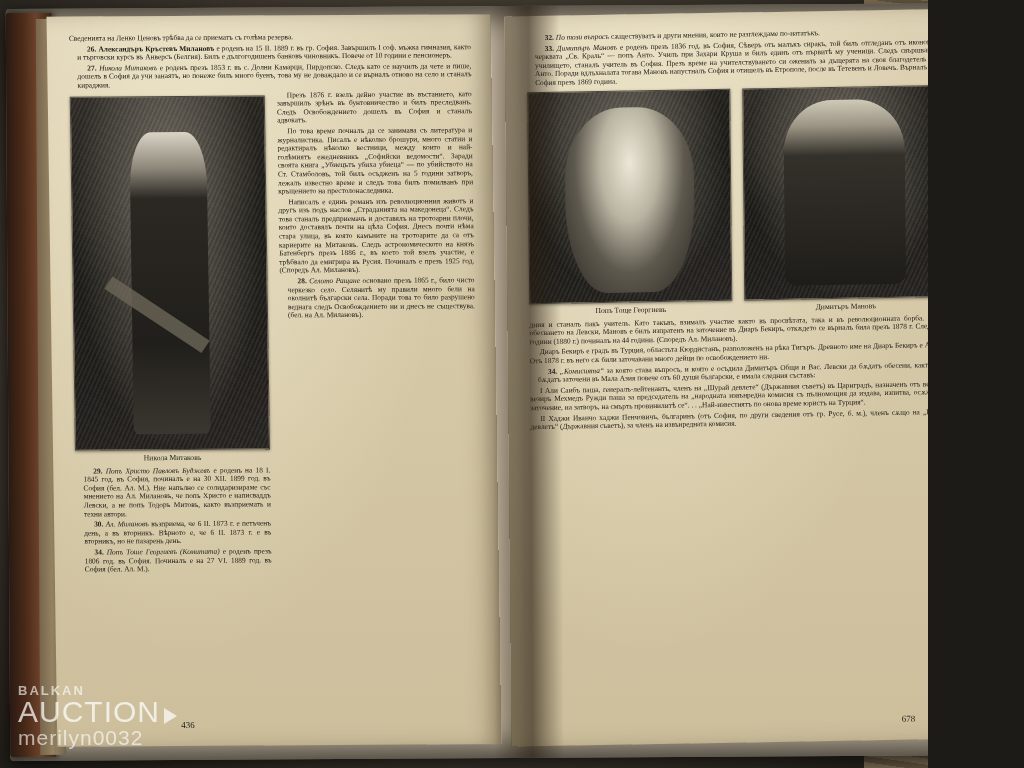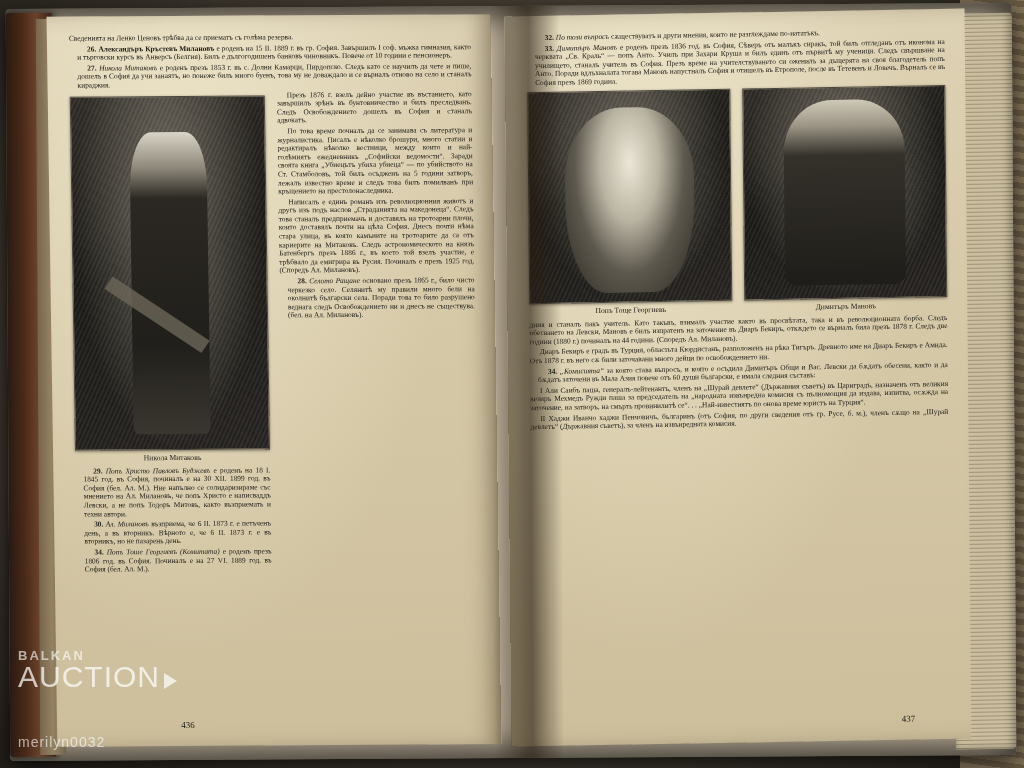--- a/index.html
+++ b/index.html
@@ -1,21 +1,21 @@
 <!DOCTYPE html>
 <html><head>
 <meta charset="utf-8">
 <style>
   html,body{margin:0;padding:0;}
   body{
     width:1024px;height:768px;overflow:hidden;
     background:#1d1b18;
     font-family:"Liberation Serif", serif;
   }
-  #stage{position:relative;width:1024px;height:768px;overflow:hidden;
+  #stage{position:relative;width:928px;height:768px;overflow:hidden;
     background:radial-gradient(ellipse at 50% 45%, #6d6356 0%, #473f35 55%, #221f1a 100%);}
 
   
   .book{
     position:absolute;left:8px;top:6px;width:1006px;height:752px;
     background:#b8ac97;
     border-radius:4px;
     box-shadow:0 0 28px 10px rgba(0,0,0,.65) inset, 0 6px 22px rgba(0,0,0,.7);
     transform:rotate(-0.35deg);
   }
@@ -112,21 +112,21 @@
   }
   .folio-l{left:96px;margin-left:28px;}
   .folio-r{right:56px;}
 
   
   .wm{position:absolute;left:18px;bottom:18px;z-index:40;pointer-events:none;
       color:rgba(255,255,255,.62);font-family:"Liberation Sans", sans-serif;}
   .wm .l1{font-size:13px;letter-spacing:2px;font-weight:bold;}
   .wm .l2{font-size:30px;letter-spacing:1px;font-weight:normal;line-height:28px;
       color:rgba(255,255,255,.72);text-align:center;}
-  .wm .l3{font-size:14px;letter-spacing:1px;margin-top:43px;}
+  .wm .l3{font-size:21px;letter-spacing:1px;}
   .wm .play{display:inline-block;width:0;height:0;border-left:13px solid rgba(255,255,255,.7);
       border-top:8px solid transparent;border-bottom:8px solid transparent;margin-left:4px;vertical-align:-2px;}
 
   
   .cloth{position:absolute;right:0;top:0;width:64px;height:768px;
     background:repeating-linear-gradient(8deg,#8d7b5e 0 6px,#6f6048 6px 12px);opacity:.9;}
 </style>
 </head>
 <body>
 
@@ -231,21 +231,21 @@
 
         <p class="t hang">
           <b>34.</b>
           <i>„Комисията“</i>
           <span>за която става въпросъ, и която е осъдила Димитъръ Общи и Вас. Левски да бѫдатъ обесени, както и да бѫдатъ заточени въ Мала Азия повече отъ 60 души български, е имала следния съставъ:</span>
         </p>
 
         <p class="t">I Али Саибъ паша, генералъ-лейтенантъ, членъ на „Шурай девлете“ (Държавния съветъ) въ Цариградъ, назначенъ отъ великия везиръ Мехмедъ Ружди паша за председатель на „народната извънредна комисия съ пълномощия да издава, изпитва, осѫжда на заточение, на затворъ, на смърть провинилитѣ се“. . . „Най-известиятъ по онова време юристъ на Турция“.</p>
         <p class="t">II Хаджи Иванчо хаджи Пенчовичъ, българинъ (отъ София, по други сведения отъ гр. Русе, б. м.), членъ сѫщо на „Шурай девлетъ“ (Държавния съветъ), за членъ на извънредната комисия.</p>
 
-        <div class="folio folio-r">437</div>
+        <div class="folio folio-r">678</div>
       </div>
     </div>
   </div>
 
   <div class="wm">
     <div class="l1">BALKAN</div>
     <div class="l2"><span>AUCTION</span><span class="play"></span></div>
     <div class="l3">merilyn0032</div>
   </div>
 </div>

